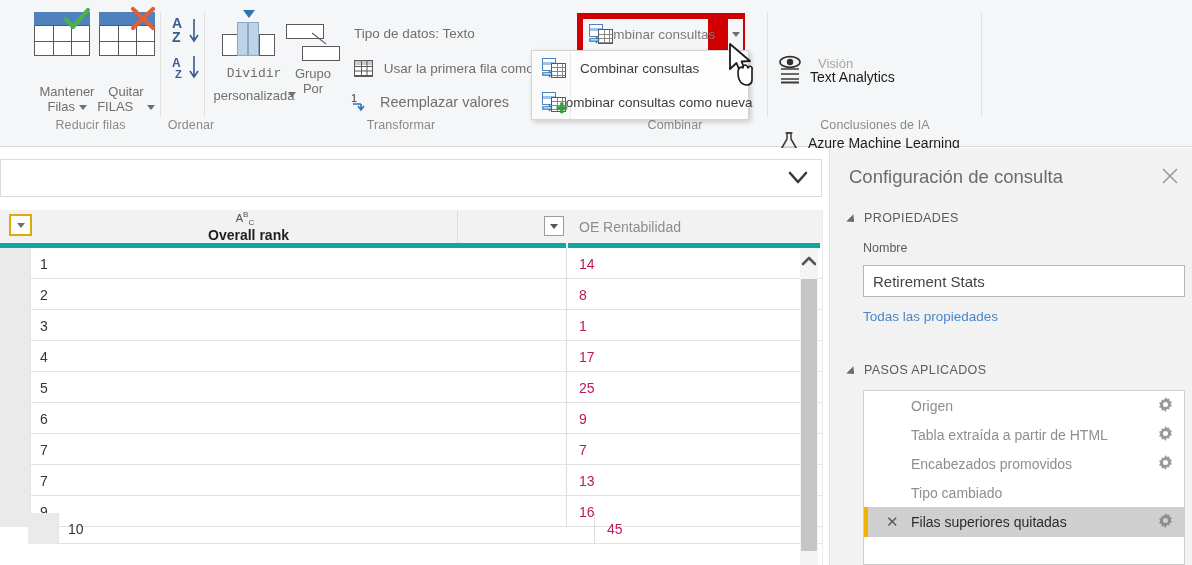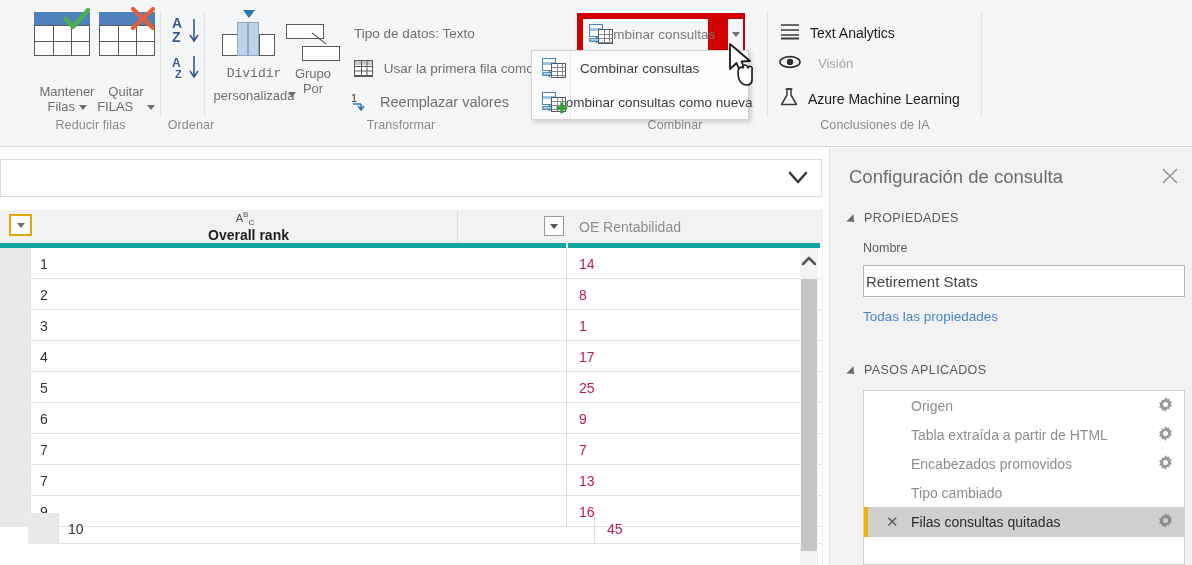--- a/index.html
+++ b/index.html
@@ -124,21 +124,21 @@
     font-size: 13.5px; color: #3b3b3b; white-space: nowrap;
   }
   .menu .mi .mlbl { margin-left: 14px; }
   .menu .gut { position:absolute; left:0; top:0; width: 39px; height: 100%; background:#fafafa; border-right:1px solid #eaeaea; }
 
   
   .cursor { position: absolute; z-index: 60; pointer-events: none; }
 
   
   .ai-row { position: absolute; font-size: 14px; white-space: nowrap; display:flex; align-items:center; }
-  .ai-row.on { color: #1b1b1b; }
+  .ai-row.on { color: #1b1b1b; margin-top: 44px; }
   .ai-row.off { color: #a6a6a6; gap: 8px; }
 
   
   .fx-wrap {
     position: absolute; left: 0; top: 148px; width: 829px; height: 62px; background: #fff;
   }
   .fx-bar {
     position: absolute; left: 0; top: 11px; width: 822px; height: 38px;
     border: 1px solid #dcdcdc; background: #fff;
   }
@@ -185,21 +185,21 @@
     background: #f2f2f2; border-left: 1px solid #dfdfdf;
   }
   .rp-title { position: absolute; left: 19px; top: 18px; font-size: 18.5px; color: #6b6b6b; }
   .rp-close { position: absolute; right: 12px; top: 18px; color: #9a9a9a; }
   .rp-sec { position: absolute; font-size: 12.5px; color: #5b5b5b; letter-spacing: .4px; }
   .tri { position:absolute; width:0;height:0; border-left:6px solid #6b6b6b; border-top:5px solid transparent; border-bottom:5px solid transparent; transform: rotate(45deg); }
   .rp-lab { position:absolute; font-size: 12.5px; color:#5d5d5d; }
   .rp-input {
     position: absolute; left: 33px; top: 117px; width: 322px; height: 32px;
     border: 1px solid #b6b6b6; background: #fff; display:flex; align-items:center;
-    padding-left: 2px; font-size: 15px; color: #444;
+    padding-left: 9px; font-size: 15px; color: #444;
   }
   .rp-link { position: absolute; left: 33px; top: 161px; font-size: 13.5px; color: #4a86c7; }
 
   .steps { position: absolute; left: 33px; top: 242px; width: 322px; height: 175px; background: #fff; border: 1px solid #d0d0d0; }
   .step { position: absolute; left: 0; width: 320px; height: 30px; display: flex; align-items: center; font-size: 14px; }
   .step .slbl { position: absolute; left: 47px; color: #8e8e8e; }
   .step.active { background: #cfcfcf; }
   .step.active .slbl { color: #2d2d2d; }
   .step .gear { position: absolute; right: 11px; color: #9a9a9a; }
   .step.active .gear { color: #8d8d8d; }
@@ -529,21 +529,21 @@
               <circle cx="7.5" cy="7.5" r="2.5" fill="#fff"></circle>
             </svg>
         </span>
       </div>
       <div class="step" style="top:87px;">
         <span class="slbl">Tipo cambiado</span>
       </div>
       <div class="step active" style="top:116px;">
         <span class="goldbar"></span>
         <span class="xmark">✕</span>
-        <span class="slbl">Filas consultas quitadas</span>
+        <span class="slbl">Filas superiores quitadas</span>
         <span class="gear">
           <svg width="15" height="15" viewBox="0 0 15 15">
               <path d="M7.5 0 l1.4 2.1 2.4-.7.3 2.5 2.4.9-1.3 2.2 1.3 2.2-2.4.9-.3 2.5-2.4-.7L7.5 15 6.1 12.9l-2.4.7-.3-2.5L1 10.2l1.3-2.2L1 5.8l2.4-.9.3-2.5 2.4.7z" fill="#8d8d8d"></path>
               <circle cx="7.5" cy="7.5" r="2.5" fill="#cfcfcf"></circle>
             </svg>
         </span>
       </div>
     </div>
   </div>
 

